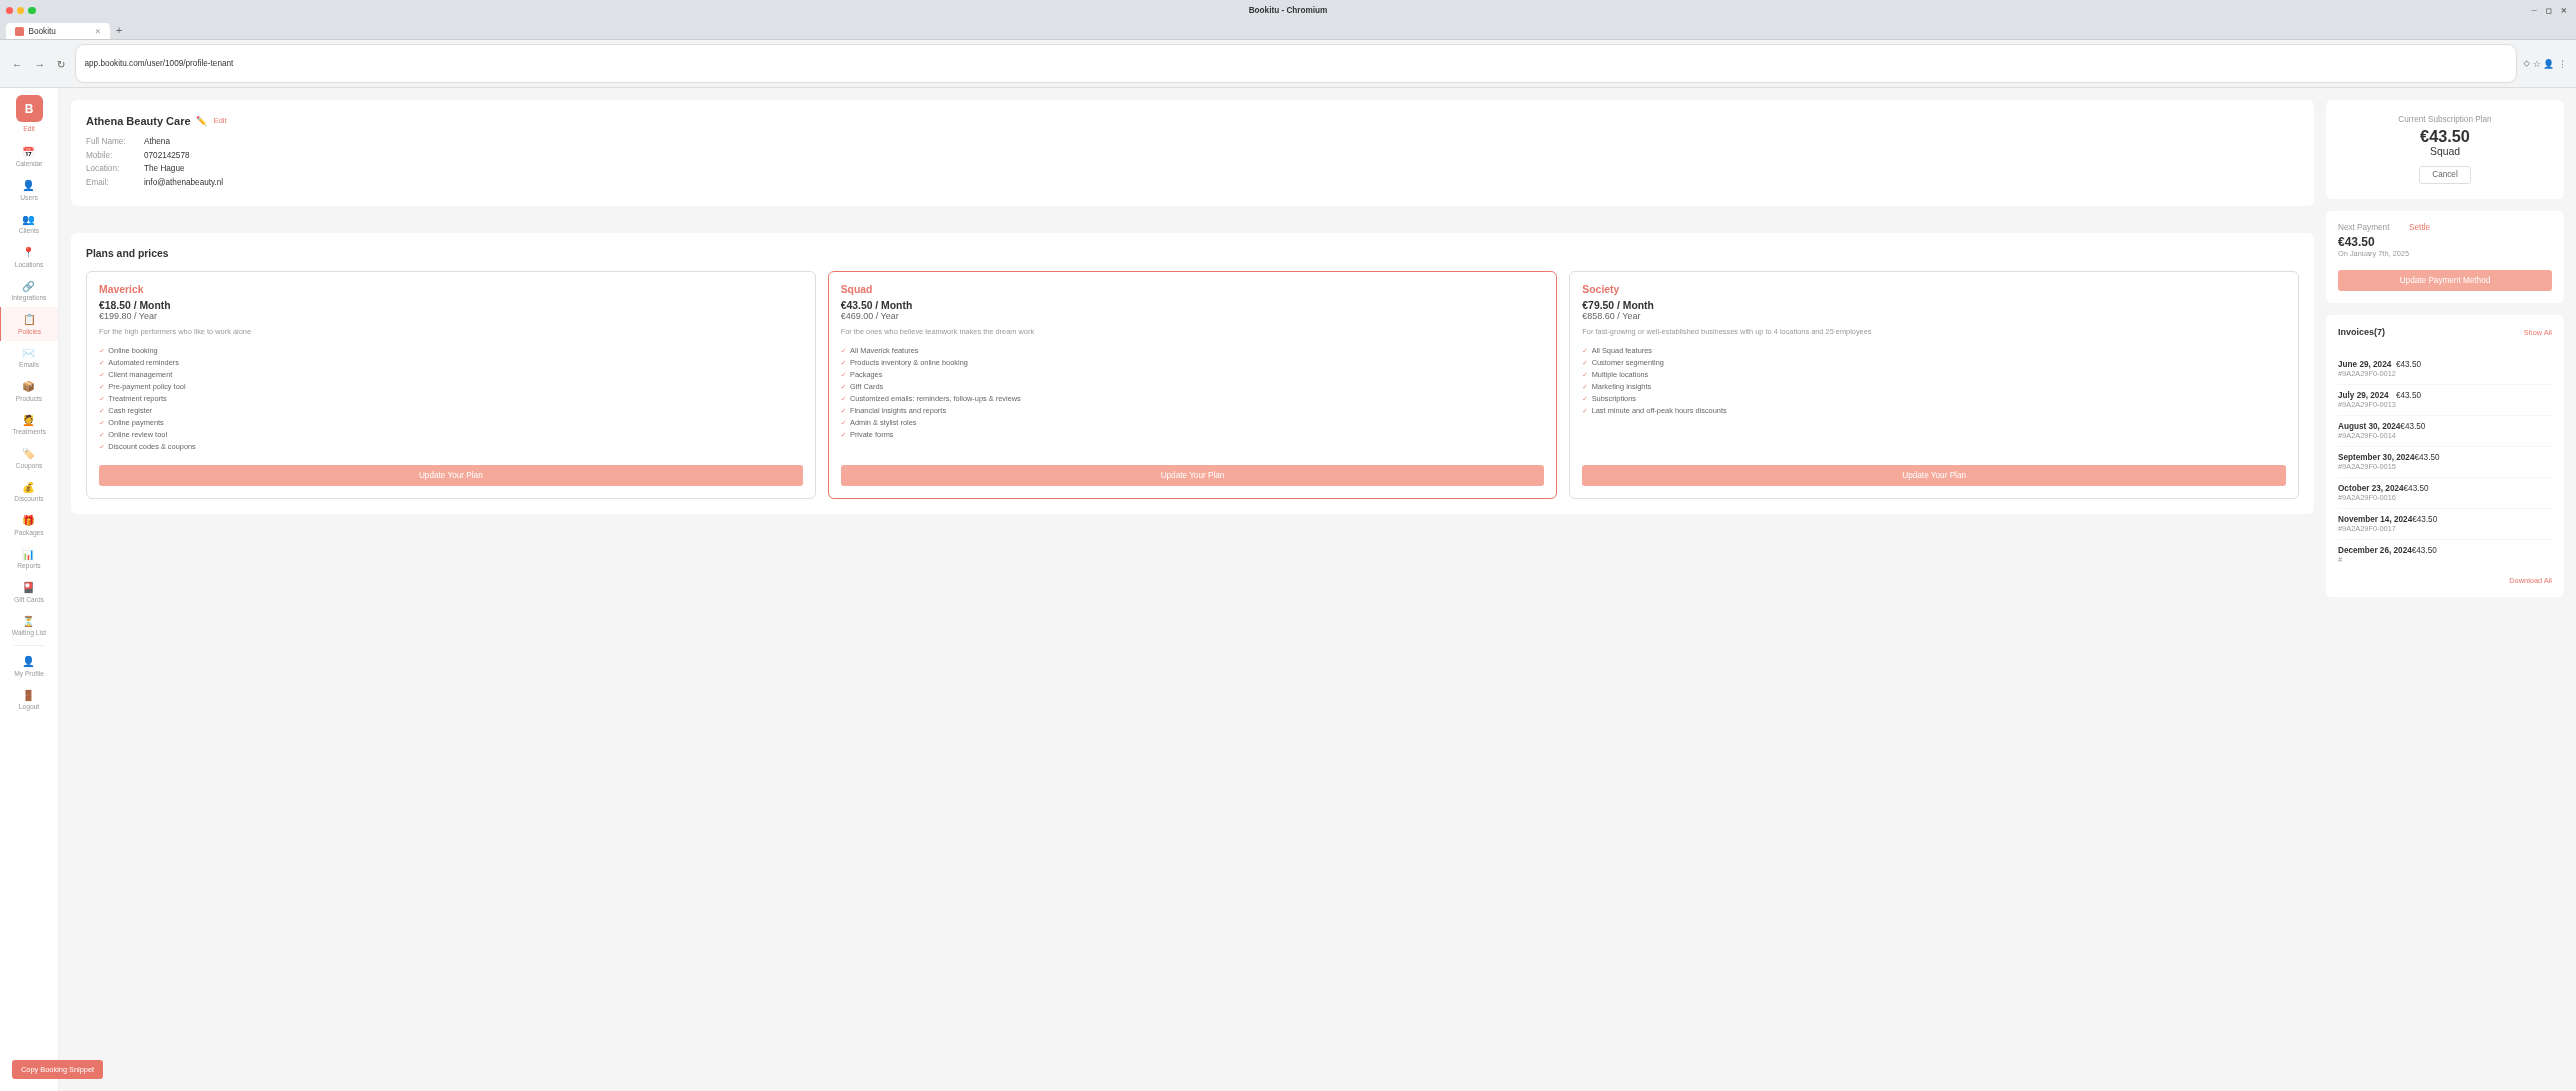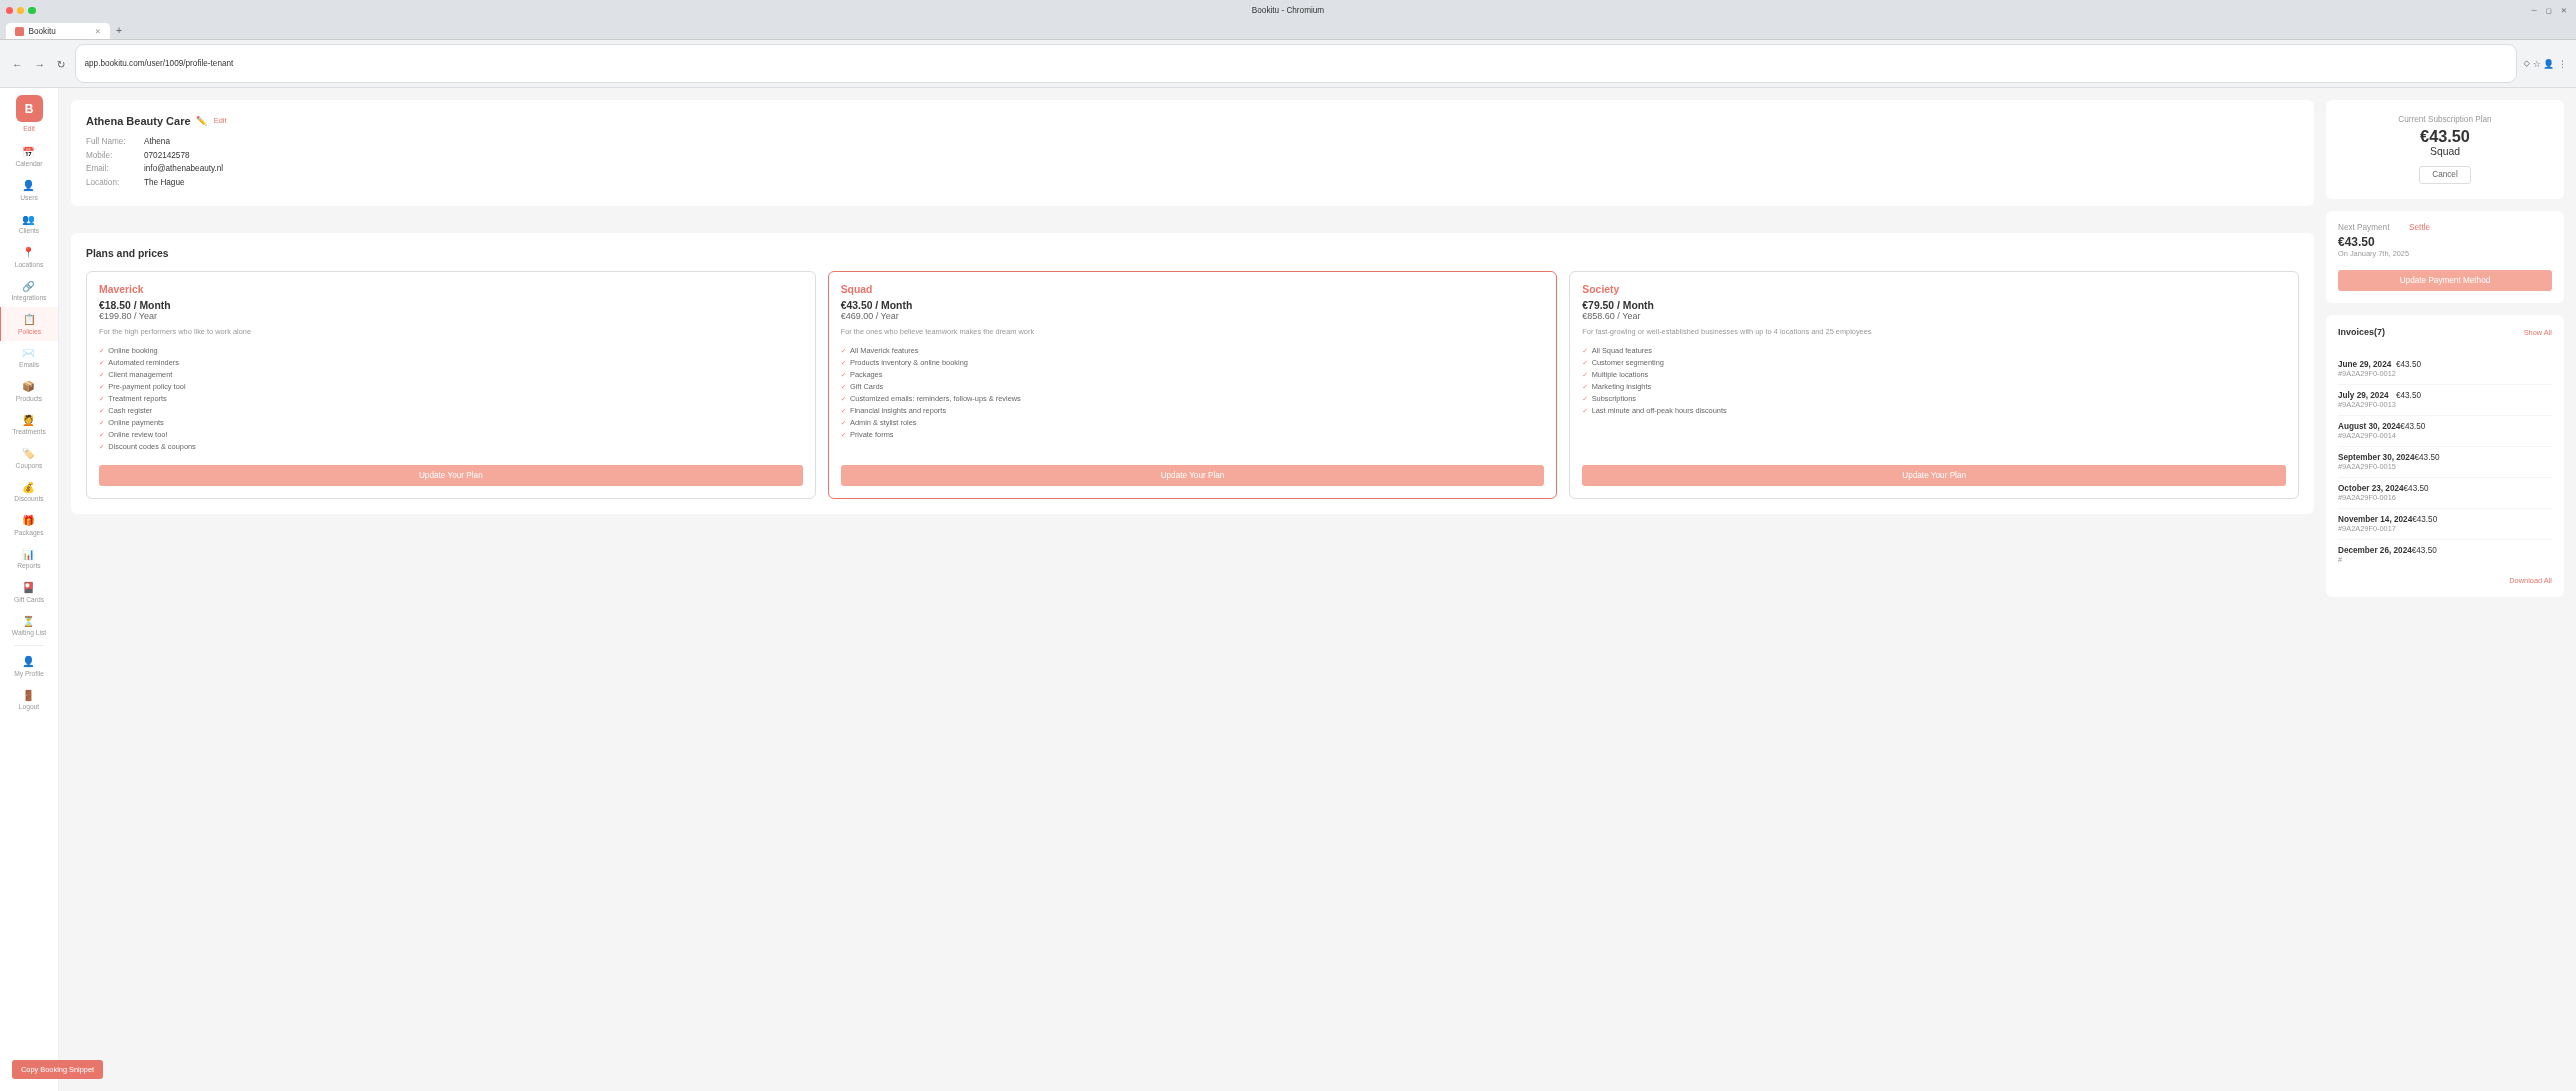--- a/index.html
+++ b/index.html
@@ -1,19 +1,19 @@
 <!DOCTYPE html>
 <html style="font-size:12px"><head>
   <meta charset="utf-8">
   <style>
     * { box-sizing: border-box; margin: 0; padding: 0; }
     body { font-family: -apple-system, BlinkMacSystemFont, 'Segoe UI', sans-serif; background: #f5f5f5; font-size: 9px; color: #333; }
 
     
-    .browser-chrome { background: #dee1e6; height: 21px; display: flex; align-items: center; padding: 0 6px; gap: 22px; }
+    .browser-chrome { background: #dee1e6; height: 21px; display: flex; align-items: center; padding: 0 6px; gap: 22px; font-weight: bold; }
     .browser-title { position: absolute; left: 50%; transform: translateX(-50%); font-size: 8.2px; color: #333; }
     .browser-dots { display: flex; gap: 3.7px; }
     .browser-dot { width: 7.4px; height: 7.4px; border-radius: 50%; }
     .dot-red { background: #ff5f57; }
     .dot-yellow { background: #febc2e; }
     .dot-green { background: #28c840; }
     .browser-controls-right { margin-left: auto; display: flex; gap: 3px; align-items: center; }
     .browser-ctrl-btn { font-size: 7.4px; color: #666; padding: 1.5px 3px; cursor: pointer; }
 
     
@@ -237,26 +237,26 @@
         </div>
         <div class="profile-row">
           <span class="profile-field">Full Name:</span>
           <span class="profile-value">Athena</span>
         </div>
         <div class="profile-row">
           <span class="profile-field">Mobile:</span>
           <span class="profile-value">0702142578</span>
         </div>
         <div class="profile-row">
+          <span class="profile-field">Location:</span>
+          <span class="profile-value">The Hague</span>
+        </div>
+        <div class="profile-row">
           <span class="profile-field">Email:</span>
           <span class="profile-value">info@athenabeauty.nl</span>
-        </div>
-        <div class="profile-row">
-          <span class="profile-field">Location:</span>
-          <span class="profile-value">The Hague</span>
         </div>
       </div>
 
       <div class="plans-card">
         <div class="plans-title">Plans and prices</div>
         <div class="plans-grid">
 
           <div class="plan-card">
             <div class="plan-name">Maverick</div>
             <div class="plan-price-month">€18.50 / Month</div>

